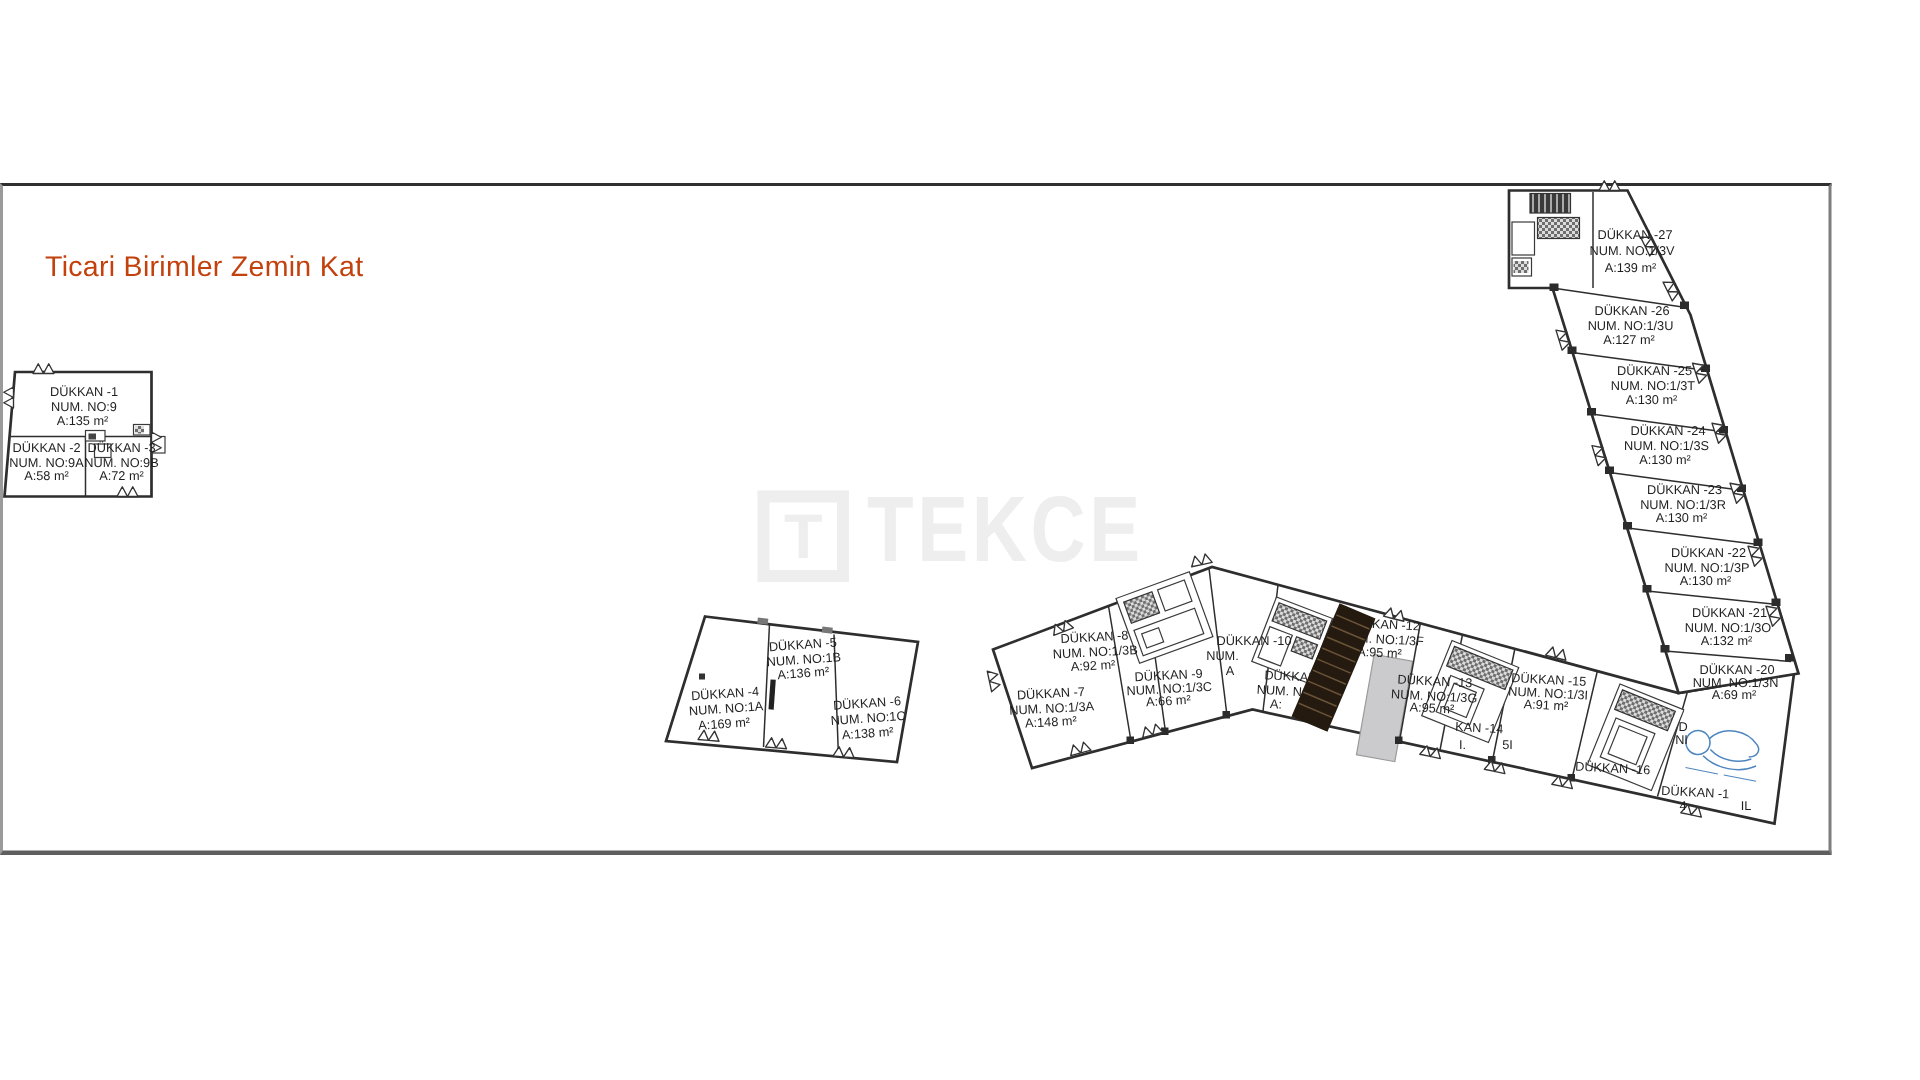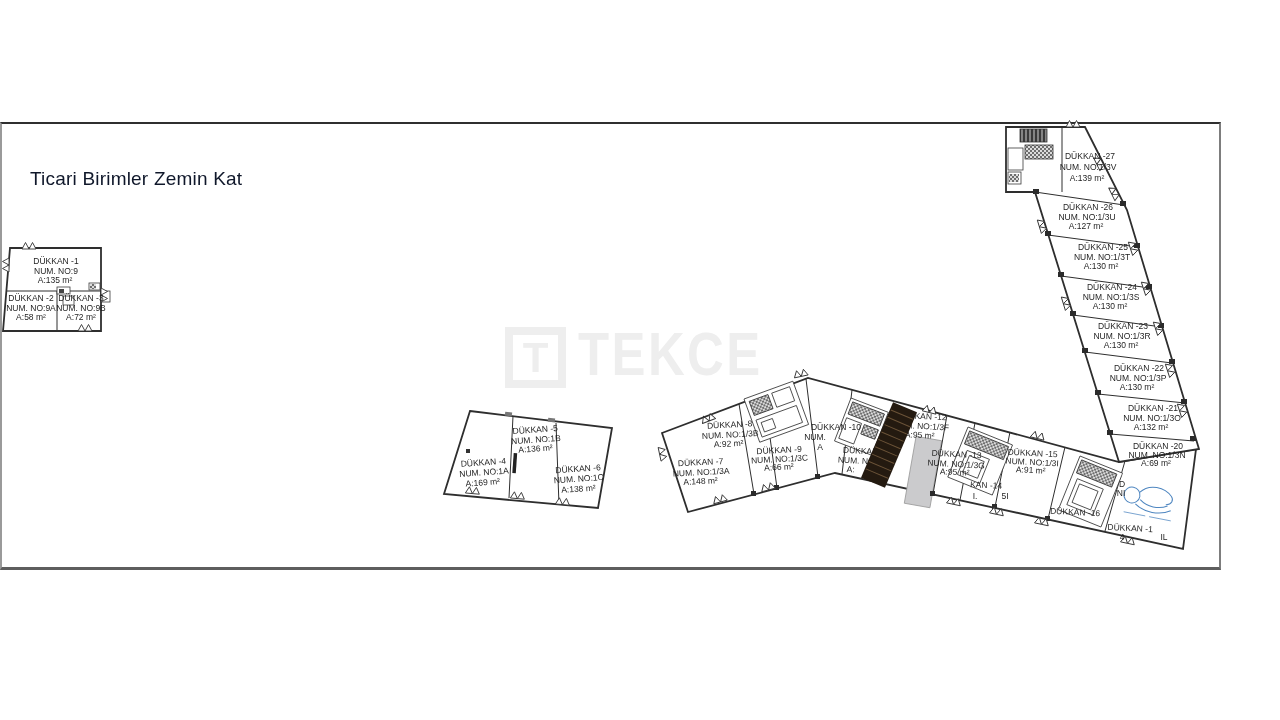--- a/index.html
+++ b/index.html
@@ -1,21 +1,21 @@
 <!DOCTYPE html>
 <html><head>
 <meta charset="utf-8">
 <style>
   html,body{margin:0;padding:0;background:#fff;}
   .stage{position:relative;width:1280px;height:720px;background:#ffffff;overflow:hidden;
          font-family:"Liberation Sans",sans-serif;}
   .frame{position:absolute;left:0;top:122px;width:1221px;height:448px;box-sizing:border-box;
          border-top:2px solid #2f2f2f;border-right:2px solid #7d7d7d;
          border-bottom:3px solid #5e5e5e;border-left:2px solid #9a9a9a;background:#fff;}
-  .title{position:absolute;left:30px;top:168px;font-size:19px;color:#0f172a;letter-spacing:.2px;}
+  .title{position:absolute;left:30px;top:168px;font-size:19px;color:#c2410c;letter-spacing:.2px;}
   .watermark{position:absolute;left:505px;top:327px;display:flex;align-items:flex-start;color:#eeeeee;}
   .wm-box{width:45px;height:45px;border:8px solid #eeeeee;display:flex;align-items:center;
           justify-content:center;font-size:42px;font-weight:bold;line-height:1;}
   .wm-text{font-size:62px;font-weight:bold;line-height:54px;margin-left:12px;letter-spacing:3px;
            transform:scaleX(.82);transform-origin:left top;}
   svg.plan{position:absolute;left:0;top:0;}
   svg.plan text{font-family:"Liberation Sans",sans-serif;font-size:8.5px;fill:#1f1f1f;text-anchor:middle;}
   .w{fill:#ffffff;stroke:#2e2e2e;stroke-width:1.8;}
   .i{stroke:#2e2e2e;stroke-width:1;fill:none;}
   .i8{stroke:#3a3a3a;stroke-width:.8;fill:#fff;}

